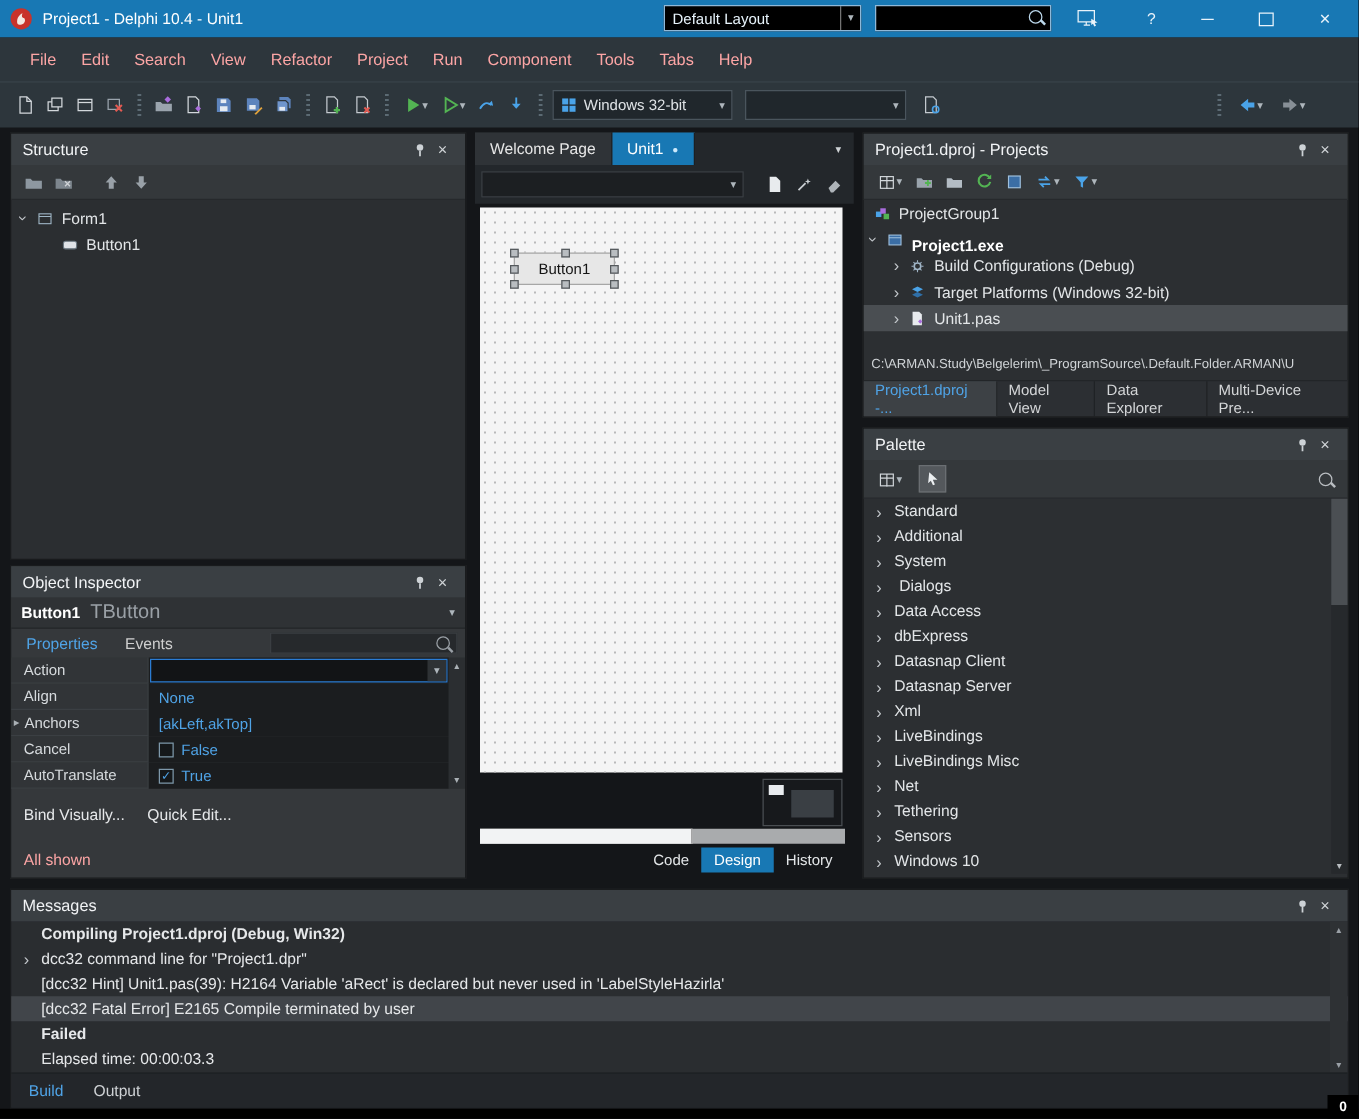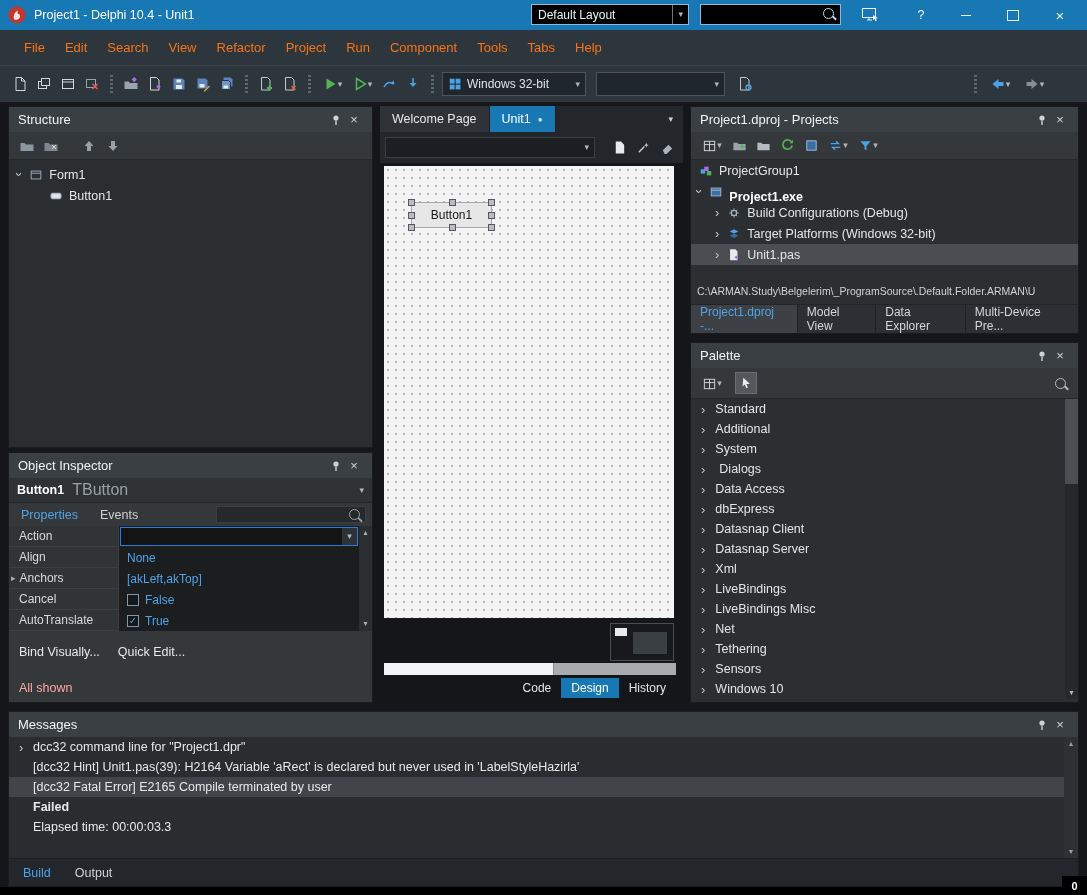--- a/index.html
+++ b/index.html
@@ -10,21 +10,21 @@
   .titlebar{position:absolute;left:0;top:0;width:1087px;height:30px;background:#1878b4;display:flex;align-items:center;}
   .titlebar .title{color:#fff;font-size:12.5px;margin-left:8px;}
   .tbfield{position:absolute;top:4px;height:21px;background:#000000;border:1px solid #8fb8d8;display:flex;align-items:center;color:#e8f4fc;font-size:12px;box-sizing:border-box;}
   .tbfield .cv{flex:1;padding:0 6px;white-space:nowrap;overflow:hidden;}
   .tbfield .chwrap{border-left:1px solid rgba(255,255,255,.45);height:100%;display:flex;align-items:center;padding:0 5px;}
   .capbtn{position:absolute;top:0;height:30px;width:32px;display:flex;align-items:center;justify-content:center;color:#eaf3fa;}
   .mag{width:9px;height:9px;border:1.5px solid currentColor;border-radius:50%;position:relative;display:inline-block;}
   .mag::after{content:'';position:absolute;width:5px;height:1.5px;background:currentColor;transform:rotate(45deg);right:-4px;bottom:-1px;}
   
   .menubar{position:absolute;left:0;top:30px;width:1087px;height:35px;background:#2d363c;display:flex;align-items:center;padding-left:14px;box-sizing:border-box;}
-  .mi{padding:0 10px;font-size:13px;color:#f97316;}
+  .mi{padding:0 10px;font-size:13px;color:#fca5a5;}
   .toolbar{position:absolute;left:0;top:65px;width:1087px;height:37px;background:#2d363c;border-top:1px solid #3a444b;display:flex;align-items:center;padding-left:8px;box-sizing:border-box;}
   .tbtn{width:24px;height:24px;display:flex;align-items:center;justify-content:center;}
   .tsep{width:3px;height:18px;margin:0 6px;background-image:repeating-linear-gradient(to bottom,#5b6a73 0 2px,transparent 2px 4px);}
   .chev{color:#aeb6bc;font-size:9px;line-height:1;}
   .combo{height:24px;background:#20272c;border:1px solid #4a555d;display:flex;align-items:center;font-size:12px;color:#dfe3e6;padding:0 5px;box-sizing:border-box;}
   
   .panel{position:absolute;background:#2e3134;border:1px solid #191b1d;box-sizing:border-box;}
   .phdr{height:25px;display:flex;align-items:center;background:#3a3f43;font-size:13px;color:#f1f3f5;padding:0 9px;}
   .phdr .sp{flex:1;}
   .iconbtn{width:18px;height:18px;display:flex;align-items:center;justify-content:center;color:#cfd3d6;font-size:13px;}
@@ -645,20 +645,23 @@
         <span class="sp"></span>
       <span class="iconbtn">
           <svg width="12" height="12" viewBox="0 0 12 12">
             <circle cx="6" cy="4" r="2.6" fill="#cdd2d6"></circle>
             <path d="M6 6.5V11" stroke="#cdd2d6" stroke-width="1.4"></path>
           </svg>
         </span>
       <span class="iconbtn">×</span>
     </div>
     <div style="position:relative;">
+      <div class="mrow bold">
+          <span>Compiling Project1.dproj (Debug, Win32)</span>
+        </div>
       <div class="mrow">
           <span class="thin" style="position:absolute;left:10px;">›</span>
           <span>dcc32 command line for "Project1.dpr"</span>
         </div>
       <div class="mrow">
           <span>[dcc32 Hint] Unit1.pas(39): H2164 Variable 'aRect' is declared but never used in 'LabelStyleHazirla'</span>
         </div>
       <div class="mrow" style="background:#41454a;">
           <span>[dcc32 Fatal Error] E2165 Compile terminated by user</span>
         </div>

